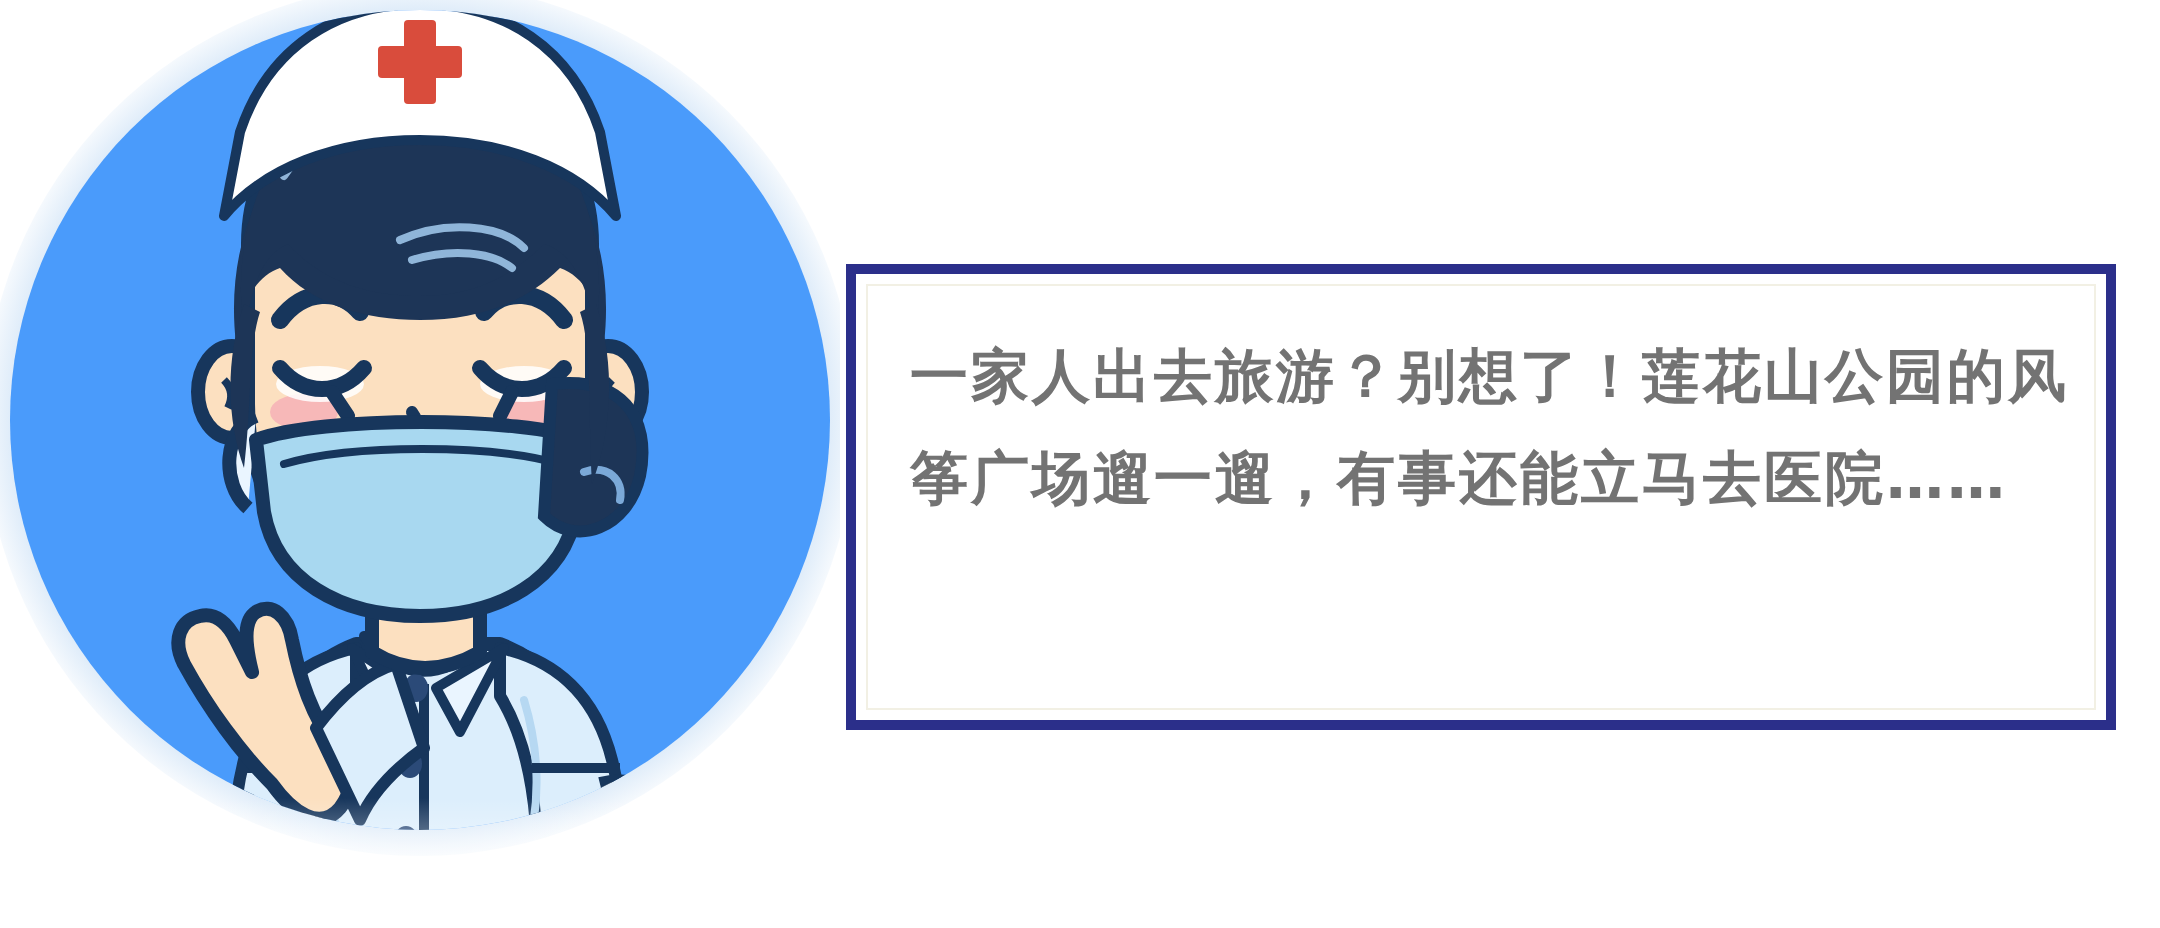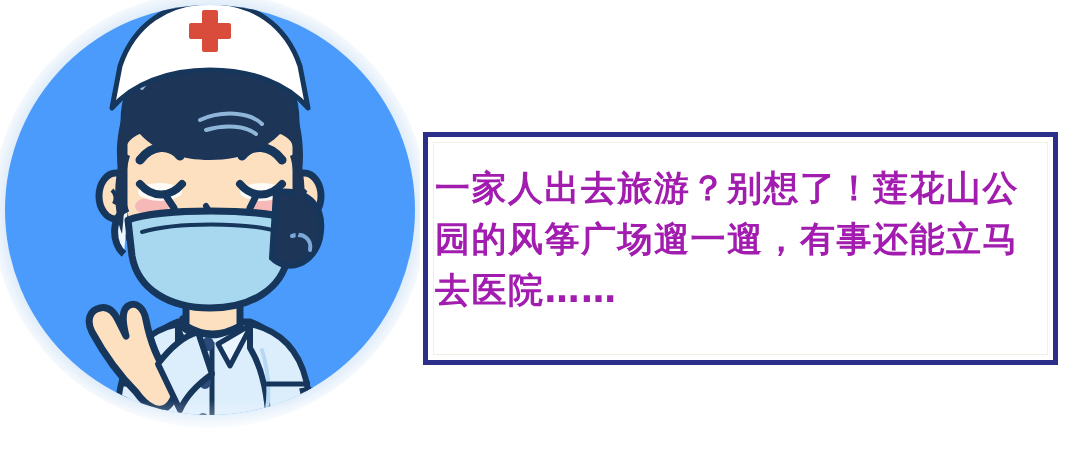--- a/index.html
+++ b/index.html
@@ -34,27 +34,27 @@
     position: absolute;
     left: 5px;
     top: 5px;
     right: 5px;
     bottom: 5px;
     border: 1px solid #f2f0e4;
     box-sizing: border-box;
   }
   .callout-text {
     position: absolute;
-    left: 435px;
+    left: 455px;
     top: 163px;
     width: 600px;
     z-index: 3;
-    color: #a21caf;
+    color: #737373;
     font-family: "DejaVu Sans", "Liberation Sans", sans-serif;
-    font-size: 35px;
+    font-size: 29px;
     font-weight: 700;
     line-height: 51px;
     letter-spacing: 1.5px;
     white-space: pre-wrap;
     -webkit-font-smoothing: antialiased;
   }
 
   
   .illus-wrap {
     position: absolute;

